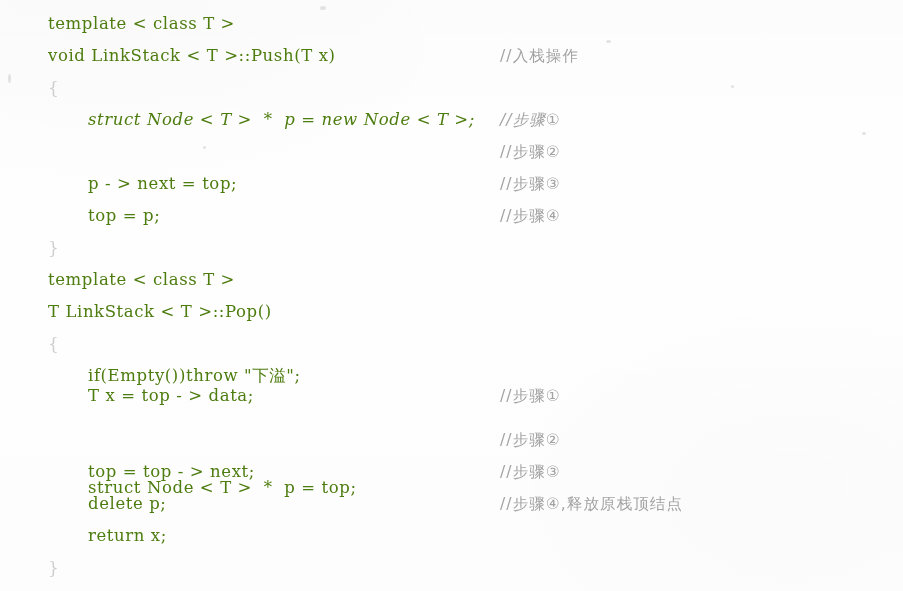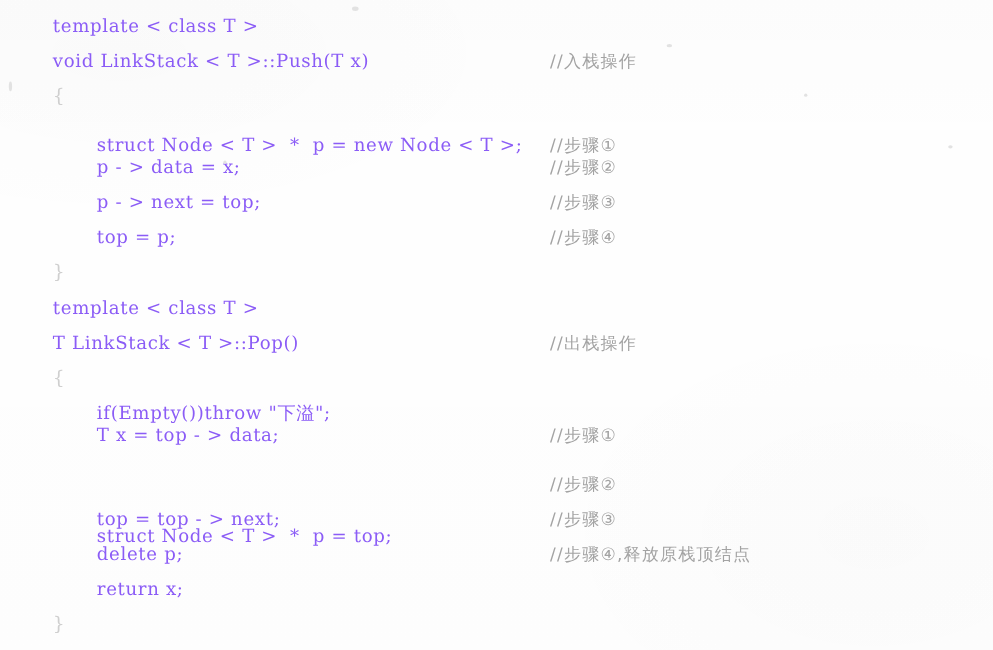--- a/index.html
+++ b/index.html
@@ -43,21 +43,21 @@
     height: 32px;
     line-height: 32px;
     white-space: pre;
   }
   .code-text {
     position: absolute;
     top: 0;
     font-family: "DejaVu Serif", "Liberation Serif", serif;
     font-size: 16.5px;
     letter-spacing: 0.6px;
-    color: #8b5cf6;
+    color: #4d7c0f;
     white-space: pre;
   }
   
   .code-text.brace {
     color: #cfcfcf;
     font-size: 17px;
   }
   .comment-text {
     position: absolute;
     top: 0;
@@ -78,27 +78,27 @@
 </style>
 </head>
 <body>
 
 <div id="page">
 
   <div class="code-listing">
       <div class="code-line" style="top: 8px;"><span class="code-text" style="left: 48px;">template &lt; class T &gt;</span></div>
       <div class="code-line" style="top: 40px;"><span class="code-text" style="left: 48px;">void LinkStack &lt; T &gt;::Push(T x)</span><span class="comment-text">//入栈操作</span></div>
       <div class="code-line" style="top: 72px;"><span class="code-text brace" style="left: 48px;">{</span></div>
-      <div class="code-line" style="top: 116px;"><span class="code-text" style="left: 88px;">struct Node &lt; T &gt;  *  p = new Node &lt; T &gt;;</span><span class="comment-text">//步骤①</span></div>
-      <div class="code-line" style="top: 136px;"><span class="code-text" style="left: 88px;">p - &gt; data = x;</span><span class="comment-text">//步骤②</span></div>
+      <div class="code-line" style="top: 104px; font-style: italic;"><span class="code-text" style="left: 88px;">struct Node &lt; T &gt;  *  p = new Node &lt; T &gt;;</span><span class="comment-text">//步骤①</span></div>
+      <div class="code-line" style="top: 136px;"><span class="comment-text">//步骤②</span></div>
       <div class="code-line" style="top: 168px; padding-left: 20px;"><span class="code-text" style="left: 88px;">p - &gt; next = top;</span><span class="comment-text">//步骤③</span></div>
       <div class="code-line" style="top: 200px;"><span class="code-text" style="left: 88px;">top = p;</span><span class="comment-text">//步骤④</span></div>
       <div class="code-line" style="top: 232px;"><span class="code-text brace" style="left: 48px;">}</span></div>
       <div class="code-line" style="top: 264px;"><span class="code-text" style="left: 48px;">template &lt; class T &gt;</span></div>
-      <div class="code-line" style="top: 296px;"><span class="code-text" style="left: 48px;">T LinkStack &lt; T &gt;::Pop()</span><span class="comment-text">//出栈操作</span></div>
+      <div class="code-line" style="top: 296px;"><span class="code-text" style="left: 48px;">T LinkStack &lt; T &gt;::Pop()</span></div>
       <div class="code-line" style="top: 328px;"><span class="code-text brace" style="left: 48px;">{</span></div>
       <div class="code-line" style="top: 360px;"><span class="code-text" style="left: 88px;">if(Empty())throw "下溢";</span></div>
       <div class="code-line" style="top: 380px; padding-left: 7px;"><span class="code-text" style="left: 88px;">T x = top - &gt; data;</span><span class="comment-text">//步骤①</span></div>
       <div class="code-line" style="top: 424px;"><span class="code-text" style="left: 88px; margin-top: 48px;">struct Node &lt; T &gt;  *  p = top;</span><span class="comment-text">//步骤②</span></div>
       <div class="code-line" style="top: 456px;"><span class="code-text" style="left: 88px;">top = top - &gt; next;</span><span class="comment-text">//步骤③</span></div>
       <div class="code-line" style="top: 488px;"><span class="code-text" style="left: 88px;">delete p;</span><span class="comment-text">//步骤④,释放原栈顶结点</span></div>
       <div class="code-line" style="top: 520px;"><span class="code-text" style="left: 88px;">return x;</span></div>
       <div class="code-line" style="top: 552px;"><span class="code-text brace" style="left: 48px;">}</span></div>
     </div>
 

